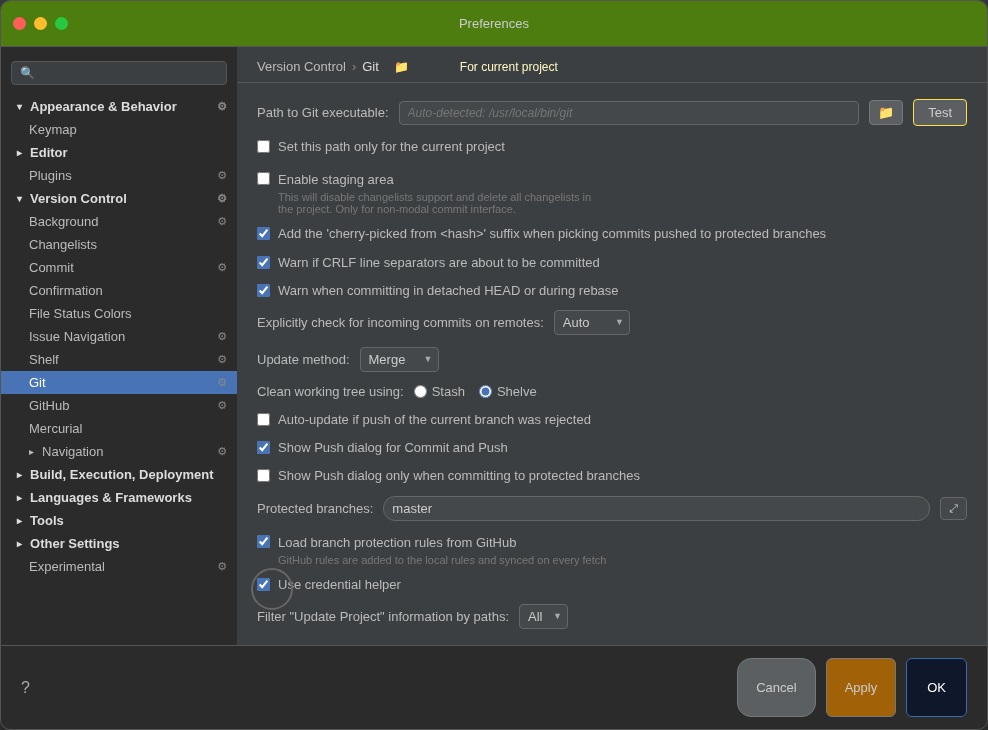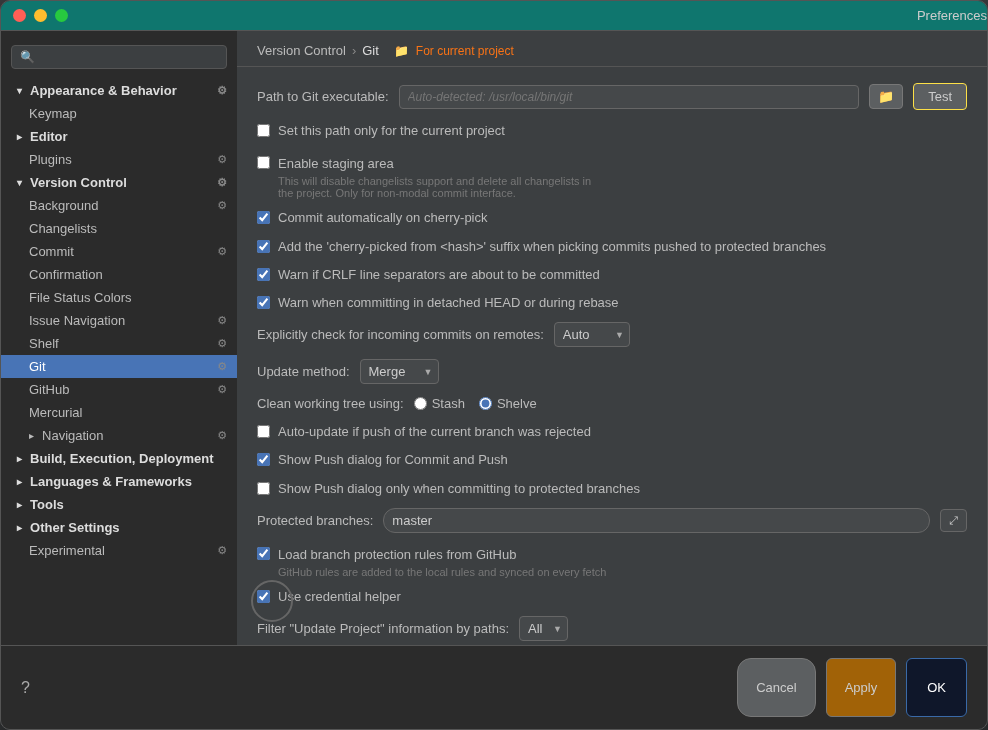--- a/index.html
+++ b/index.html
@@ -18,25 +18,25 @@
       height: 730px;
       background: #3c3f41;
       border-radius: 10px;
       overflow: hidden;
       display: flex;
       flex-direction: column;
       box-shadow: 0 20px 60px rgba(0,0,0,0.8);
       border: 1px solid #555;
     }
     .titlebar {
-      background: #0f766e;
-      height: 30px;
-      display: flex;
-      align-items: center;
-      justify-content: flex-end;
+      background: #4d7c0f;
+      height: 46px;
+      display: flex;
+      align-items: center;
+      justify-content: center;
       position: relative;
       flex-shrink: 0;
       border-bottom: 1px solid #555;
     }
     .window-controls {
       position: absolute;
       left: 12px;
       display: flex;
       gap: 8px;
     }
@@ -147,23 +147,24 @@
     .breadcrumb-sep {
       color: #888;
       font-size: 13px;
     }
     .breadcrumb-current {
       color: #ddd;
       font-size: 13px;
       font-weight: 500;
     }
     .breadcrumb-link {
-      color: #f97316;
+      color: #fef9c3;
       font-size: 12px;
       cursor: pointer;
+      margin-left: 44px;
     }
     .folder-icon { color: #888; font-size: 12px; }
     .content-body {
       flex: 1;
       overflow-y: auto;
       padding: 16px 20px;
     }
     .form-row {
       display: flex;
       align-items: center;
@@ -520,24 +521,20 @@
         </div>
 
         <div class="checkbox-row">
           <input type="checkbox" id="staging" style="">
           <div>
             <label class="checkbox-label" for="staging">Enable staging area</label>
             <span class="checkbox-sublabel">This will disable changelists support and delete all changelists in<br>the project. Only for non-modal commit interface.</span>
           </div>
         </div>
 
-        <div class="checkbox-row">
-          <input type="checkbox" id="cherry-pick" checked="" style="">
-          <label class="checkbox-label" for="cherry-pick">Commit automatically on cherry-pick</label>
-        </div>
         <div class="checkbox-row">
           <input type="checkbox" id="cherry-suffix" checked="" style="">
           <label class="checkbox-label" for="cherry-suffix">Add the 'cherry-picked from &lt;hash&gt;' suffix when picking commits pushed to protected branches</label>
         </div>
         <div class="checkbox-row">
           <input type="checkbox" id="crlf" checked="" style="">
           <label class="checkbox-label" for="crlf">Warn if CRLF line separators are about to be committed</label>
         </div>
         <div class="checkbox-row">
           <input type="checkbox" id="detached" checked="" style="">

